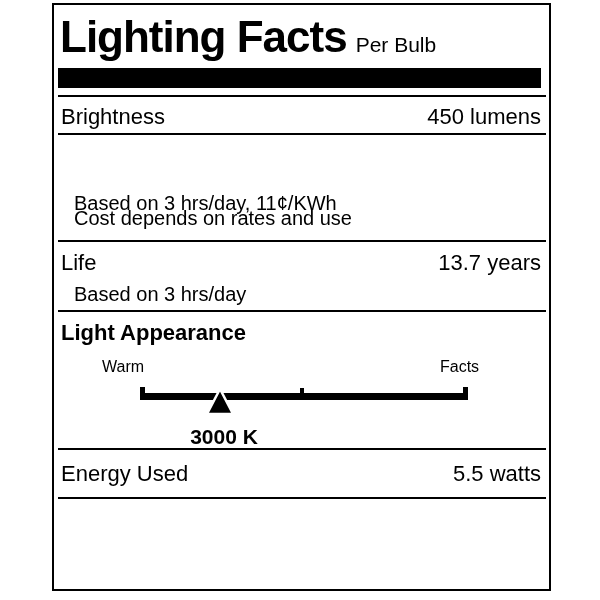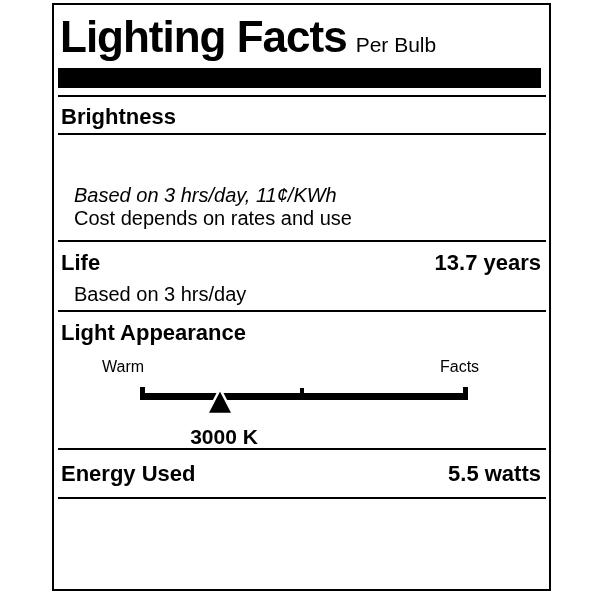--- a/index.html
+++ b/index.html
@@ -31,30 +31,30 @@
   .rule-a { top:90px; }
   .rule-b { top:128px; }
   .rule-c { top:235px; }
   .rule-d { top:305px; }
   .rule-e { top:443px; }
   .rule-f { top:492px; }
 
   .row {
     left:7px; width:480px; height:30px; line-height:30px;
     display:flex; justify-content:space-between; align-items:baseline;
-    font-size:22px; font-weight:bold; white-space:nowrap;
+    font-size:22px; font-weight:normal; white-space:nowrap;
   }
   .row-brightness { top:97px; }
   .row-cost       { top:135px; }
   .row-life       { top:243px; }
   .row-energy     { top:454px;text-align:center; }
   .row-heading    { top:313px; left:7px; font-size:22px; font-weight:bold; line-height:30px;text-align:right; }
 
   .note { left:20px; width:460px; font-size:20px; font-weight:normal; line-height:28px; white-space:nowrap; }
-  .note-1 { top:176px;font-style:italic; }
+  .note-1 { top:184px; }
   .note-2 { top:199px; }
   .note-3 { top:275px; }
 
   .scale-end-label { font-size:16px; line-height:26px; top:349px; }
   .scale-warm { left:48px; }
   .scale-cool { left:386px; }
 
   .scale-bar  { top:388px; left:86px; width:328px; height:7px; background:var(--ink); }
   .scale-tick { background:var(--ink); }
   .tick-left  { top:382px; left:86px;  width:5px; height:13px; }
@@ -72,20 +72,21 @@
 
   <div class="title-row">
     <span class="title">Lighting Facts</span><span class="per-unit">Per Bulb</span>
   </div>
 
   <div class="black-bar"></div>
   <div class="rule rule-a"></div>
 
   <div class="row row-brightness">
     <span>Brightness</span>
+    <span>450 lumens</span>
   </div>
 
   <div class="rule rule-b"></div>
 
   <div class="note note-1">Based on 3 hrs/day, 11¢/KWh</div>
   <div class="note note-2">Cost depends on rates and use</div>
 
   <div class="rule rule-c"></div>
 
   <div class="row row-life">

